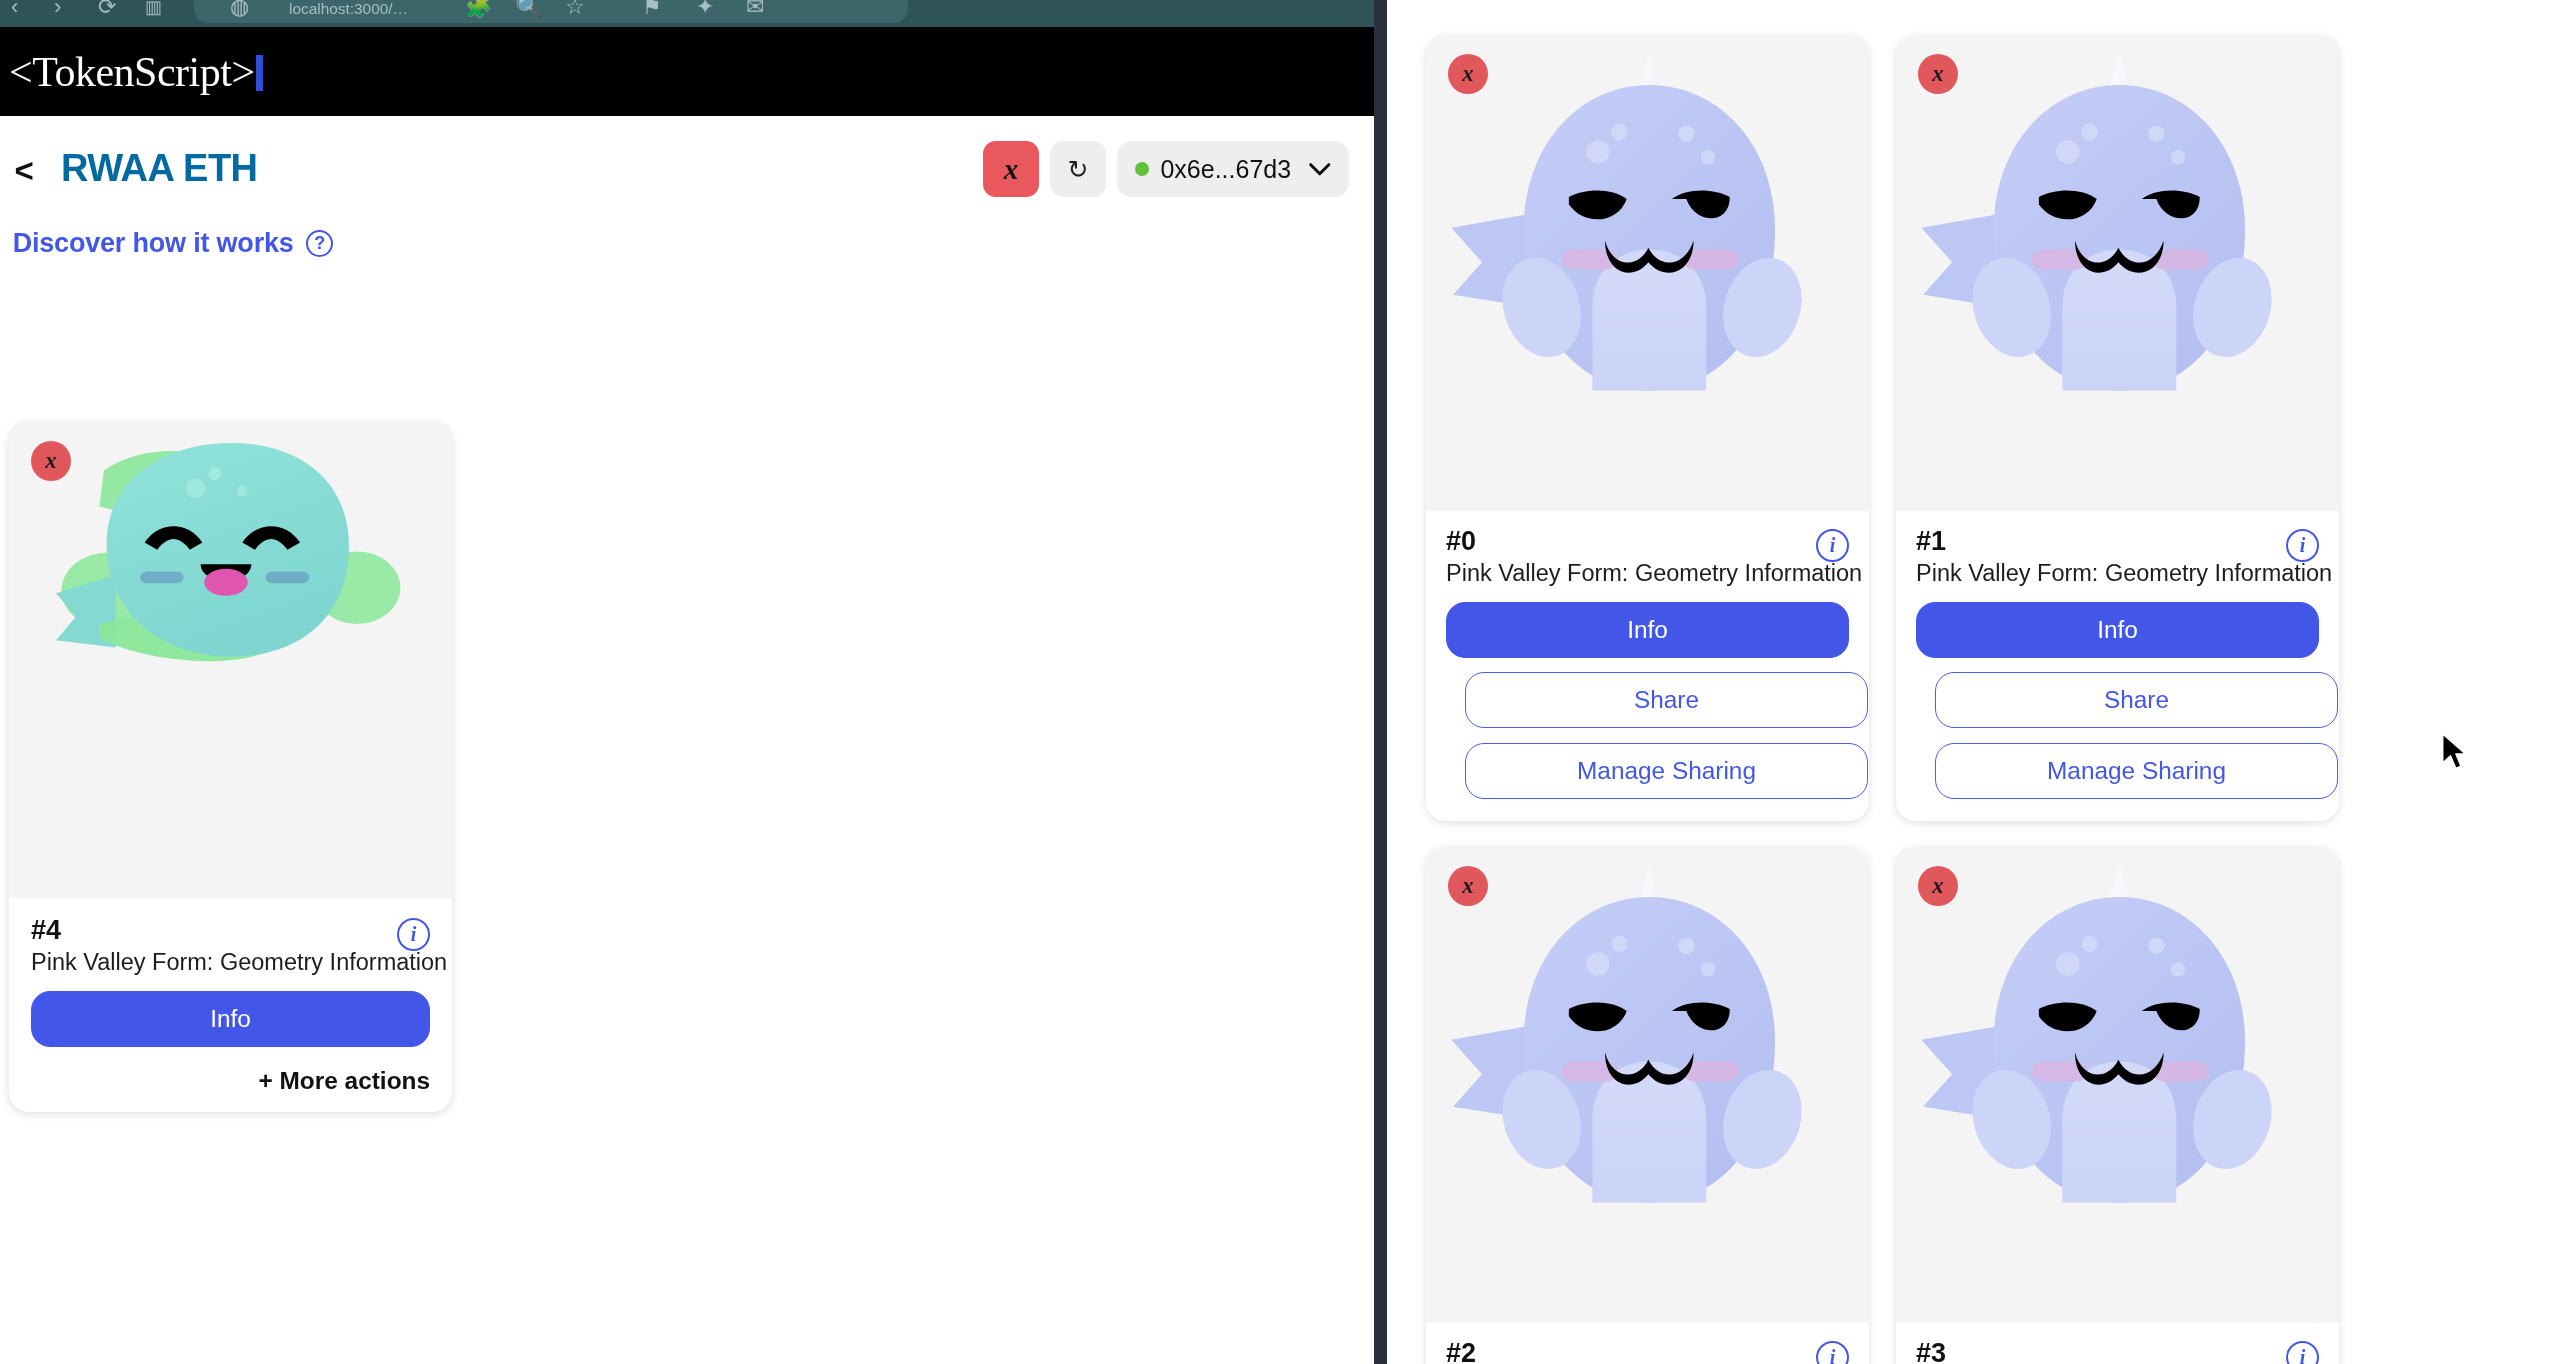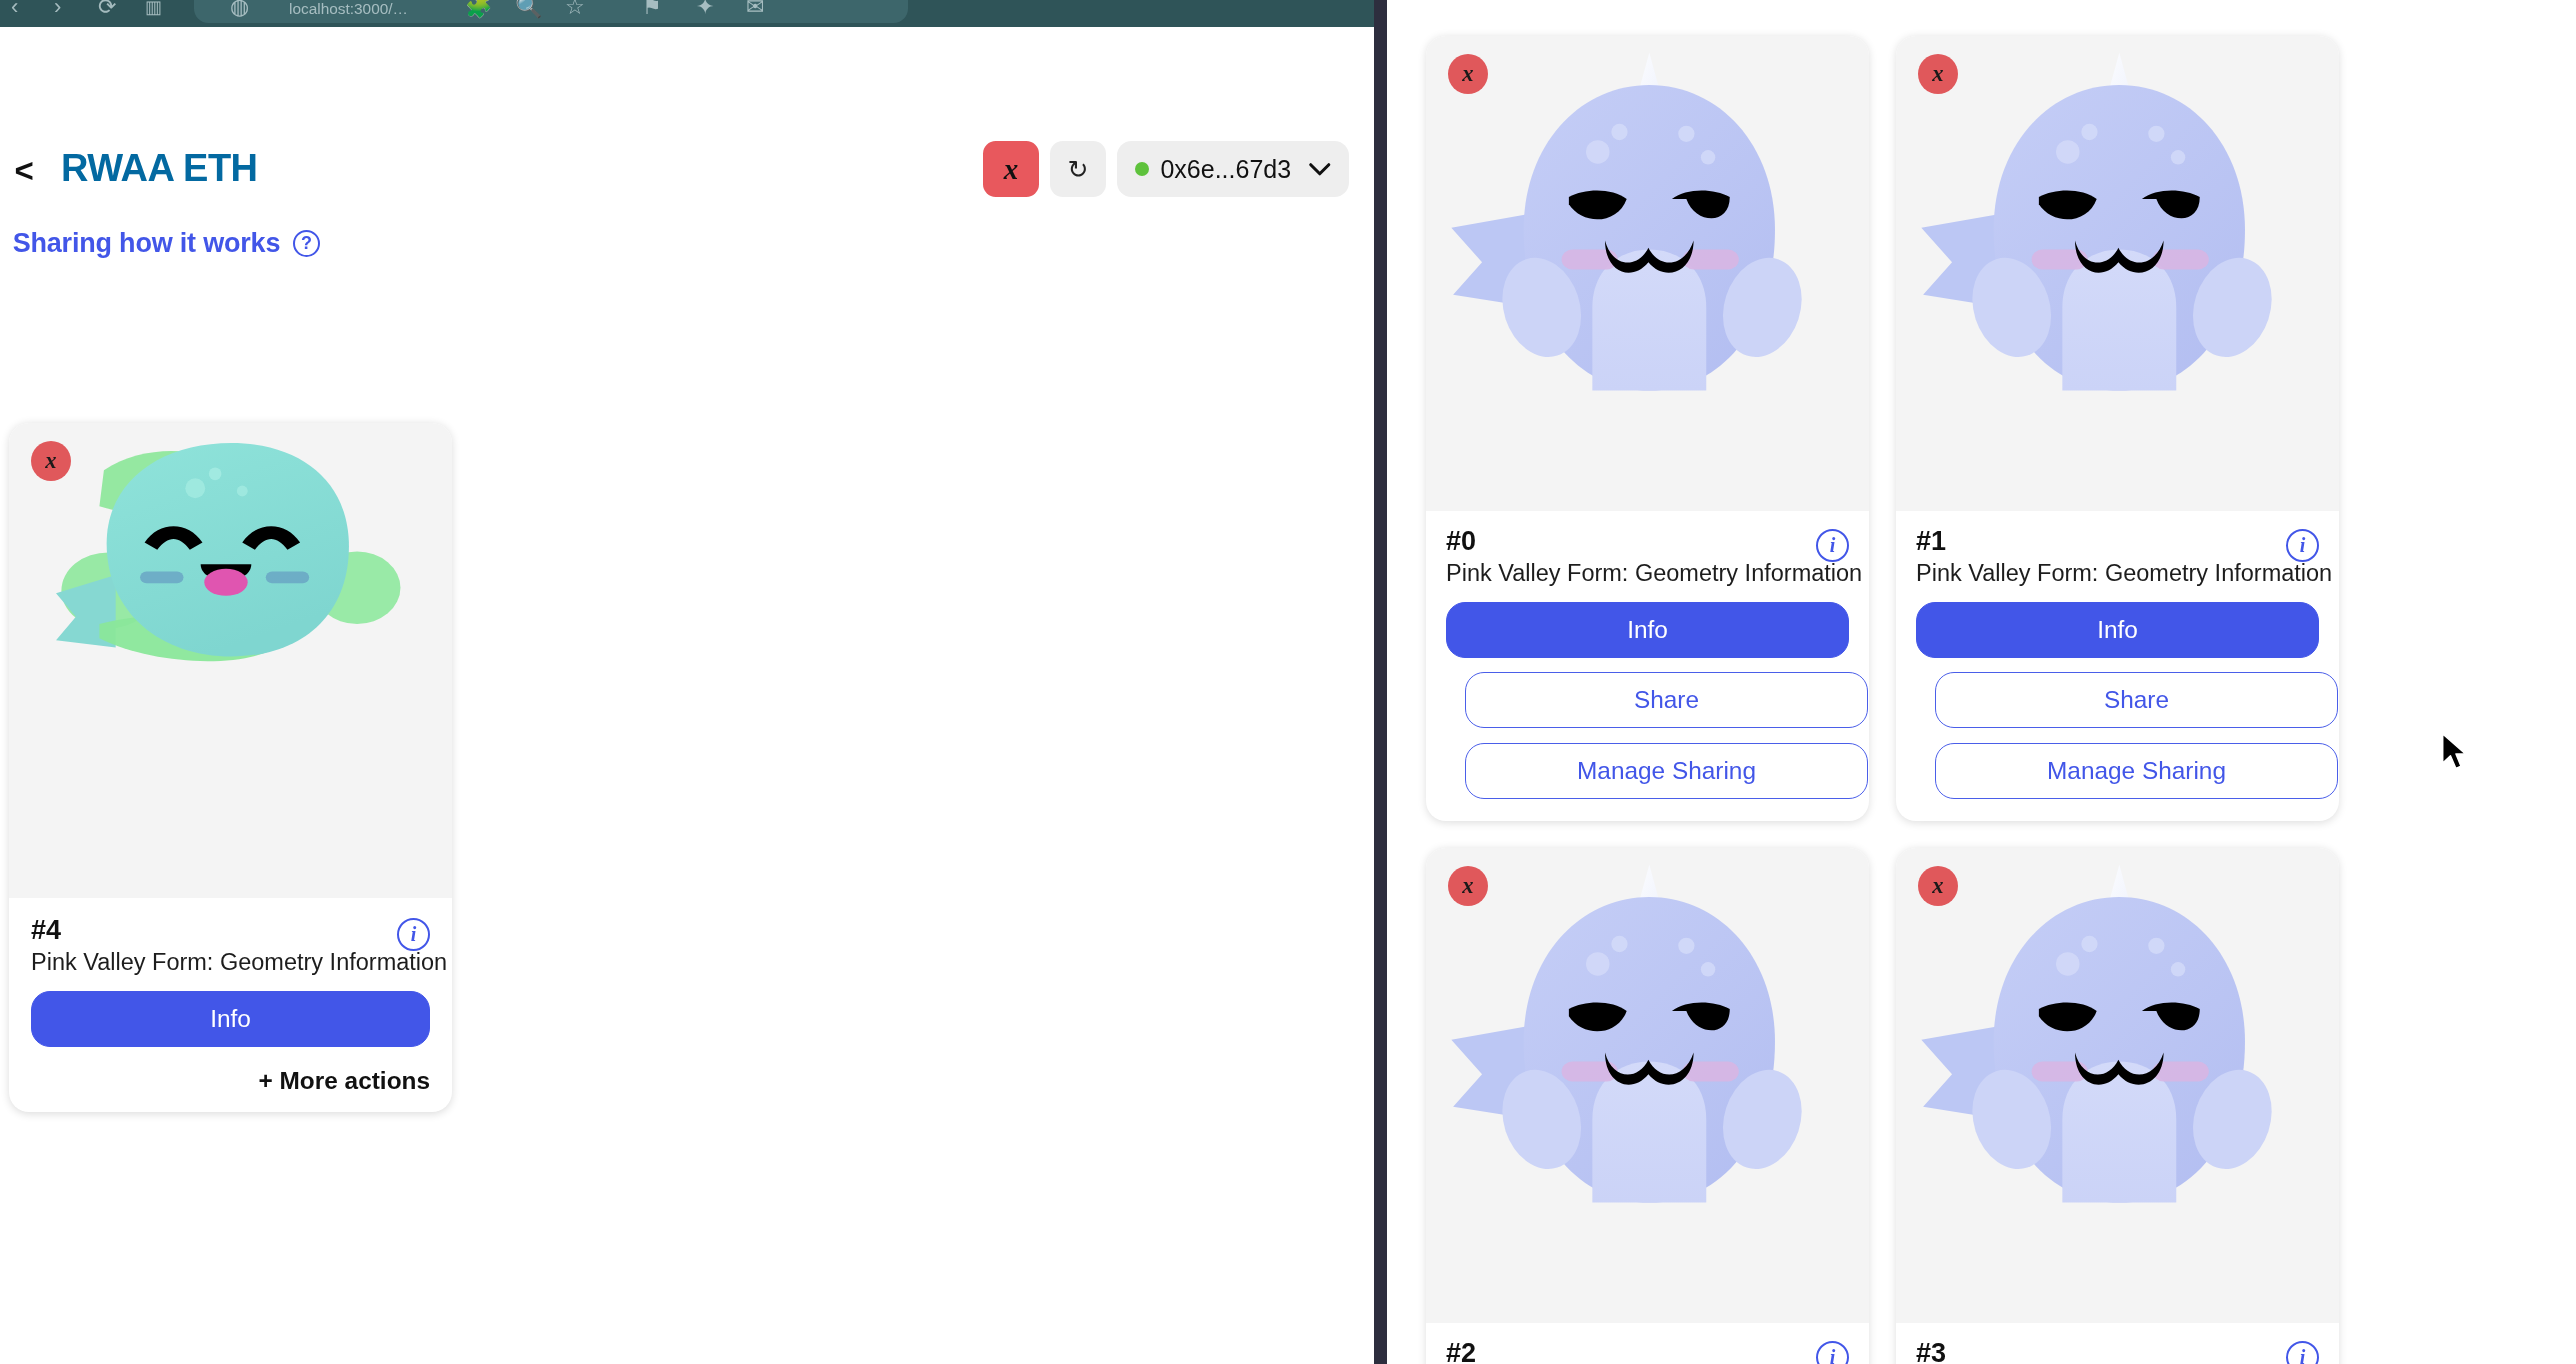--- a/index.html
+++ b/index.html
@@ -216,20 +216,23 @@
       <span class="chrome-ico" style="left:230px;">◍</span>
       <span class="chrome-ico small" style="left:289px;top:-1.8px;font-size:15.4px;">localhost:3000/…</span>
       <span class="chrome-ico" style="left:465px;">🧩</span>
       <span class="chrome-ico" style="left:515px;">🔍</span>
       <span class="chrome-ico" style="left:565px;">☆</span>
       <span class="chrome-ico" style="left:642px;">⚑</span>
       <span class="chrome-ico" style="left:696px;">✦</span>
       <span class="chrome-ico" style="left:746px;">✉</span>
     </div>
 
+    <div id="ts-bar">
+      <div id="ts-logo"><span>&lt;TokenScript&gt;</span><span id="ts-caret"></span></div>
+    </div>
 
     <div id="page-header">
       <div id="back-chevron">&lt;</div>
       <div id="page-title">RWAA ETH</div>
 
       <div id="header-actions">
         <div id="x-button">
           <span class="glyph">x</span>
         </div>
         <div id="refresh-button">
@@ -241,21 +244,21 @@
           <span id="wallet-caret">
             <svg width="23.5" height="14.5" viewBox="0 0 26 16">
                 <path d="M3 3 L13 13 L23 3" stroke="#111" stroke-width="3.4" fill="none" stroke-linecap="round" stroke-linejoin="round"></path>
               </svg>
           </span>
         </div>
       </div>
     </div>
 
     <div id="discover-row">
-      <span id="discover-text">Sharing how it works</span>
+      <span id="discover-text">Discover how it works</span>
       <span id="discover-help">?</span>
     </div>
 
 
     <div id="left-card">
       <div class="img-area">
         <div class="close-badge">x</div>
         <div class="art">
           <svg viewBox="0 0 490 525" preserveAspectRatio="xMidYMid meet">
             <defs>

